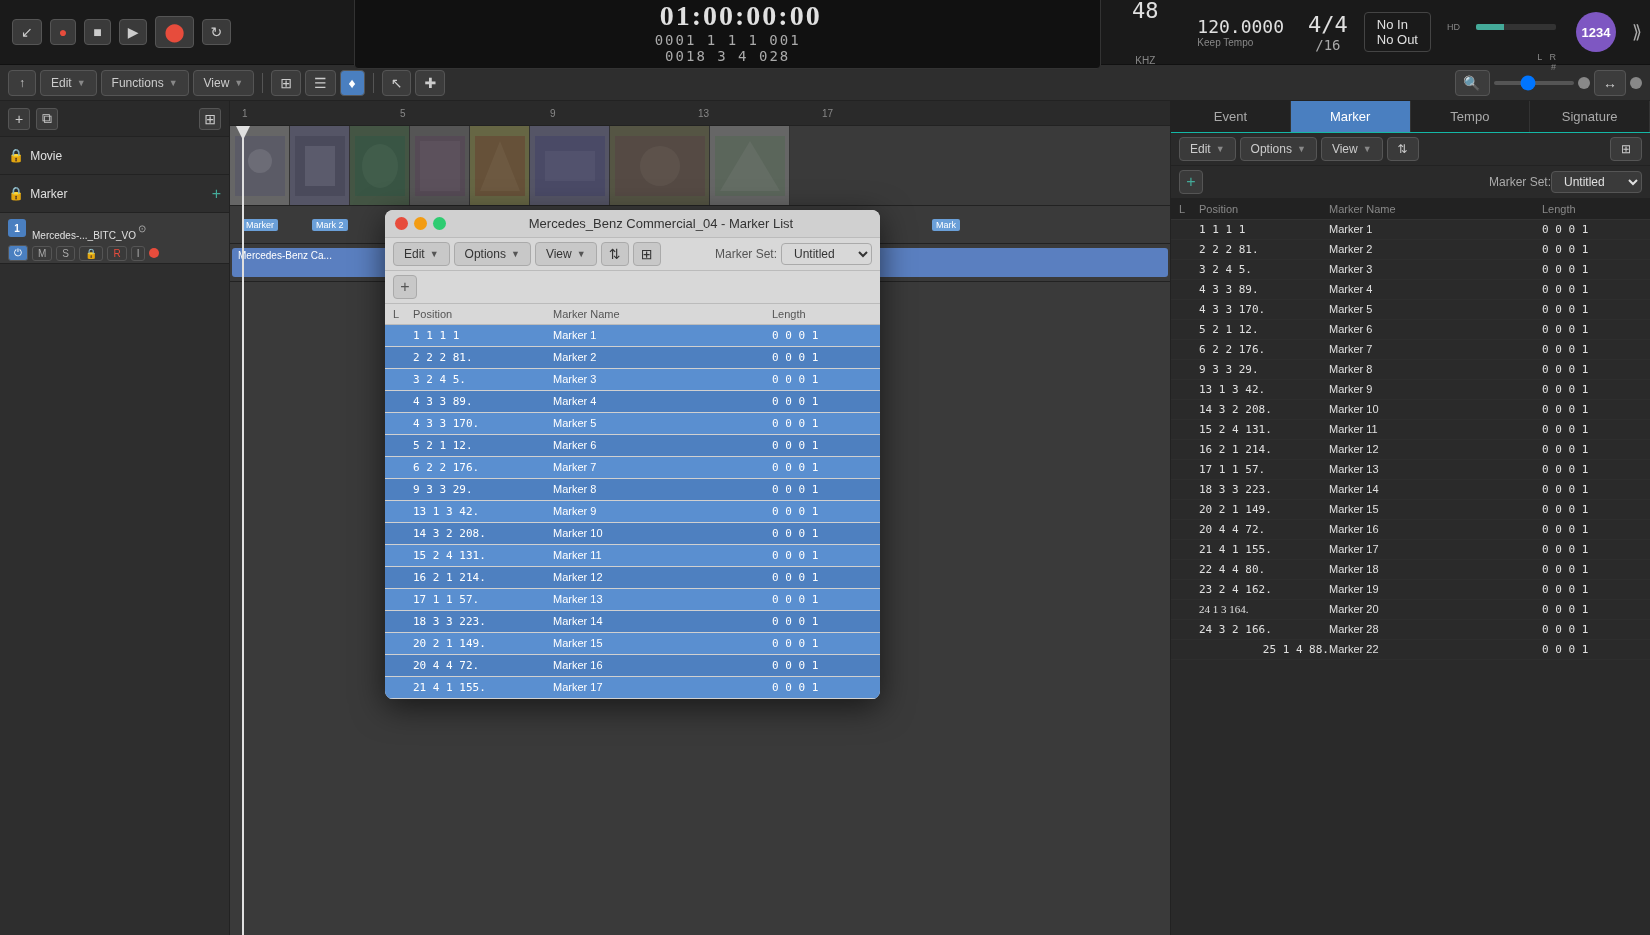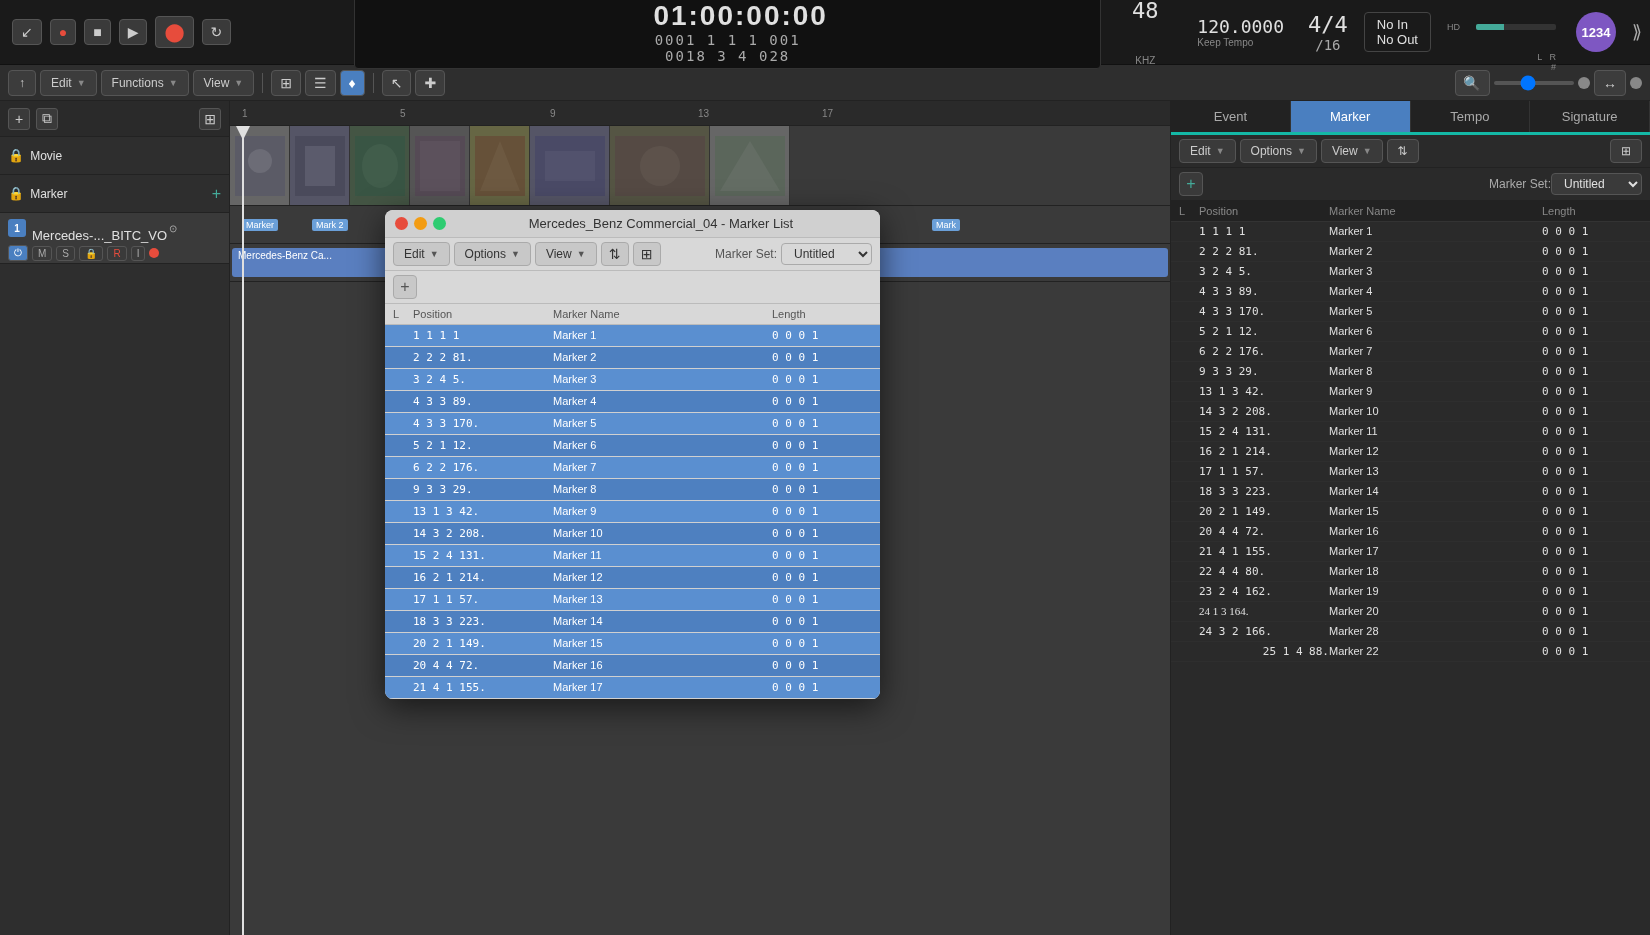--- a/index.html
+++ b/index.html
@@ -12,21 +12,21 @@
     }
     .transport-left {
       display: flex; align-items: center; gap: 8px; padding: 0 12px; width: 350px;
     }
     .transport-btn { background: #3a3a3a; border: 1px solid #555; border-radius: 4px; color: #ccc; padding: 4px 8px; cursor: pointer; font-size: 14px; }
     .transport-btn.record { color: #e74c3c; }
     .timecode-display {
       flex: 1; display: flex; flex-direction: column; align-items: center; justify-content: center;
       background: #111; border: 1px solid #333; margin: 4px; border-radius: 4px; padding: 4px 12px;
     }
-    .timecode-main { font-size: 28px; font-family: Liberation Sans, sans-serif; color: #e0e0e0; font-weight: bold; letter-spacing: 2px; margin-left: 26px; }
+    .timecode-main { font-size: 28px; font-family: Liberation Serif, serif; color: #e0e0e0; font-weight: bold; letter-spacing: 2px; margin-left: 26px; }
     .timecode-sub { font-size: 14px; font-family: monospace; color: #aaa; letter-spacing: 2px; }
     .transport-info {
       display: flex; flex-direction: column; align-items: center; justify-content: center;
       padding: 4px 16px; min-width: 80px;
     }
     .transport-bpm { font-size: 22px; font-family: monospace; color: #e0e0e0; }
     .transport-bpm-label { font-size: 10px; color: #888; text-transform: uppercase; margin-top: 32px; }
     .transport-tempo-block { display: flex; flex-direction: column; align-items: flex-start; padding: 4px 12px; }
     .tempo-val { font-size: 18px; font-family: monospace; color: #e0e0e0; }
     .tempo-label { font-size: 10px; color: #888; }
@@ -66,40 +66,40 @@
     .track-header-top { height: 36px; background: #2a2a2a; border-bottom: 1px solid #222; display: flex; align-items: center; padding: 0 8px; gap: 6px; }
     .track-add-btn { background: #3a3a3a; border: 1px solid #555; border-radius: 3px; color: #ccc; width: 22px; height: 22px; display: flex; align-items: center; justify-content: center; cursor: pointer; font-size: 14px; }
     .track-item { display: flex; align-items: center; padding: 4px 8px; height: 38px; border-bottom: 1px solid #222; background: #2e2e2e; }
     .track-item.movie { background: #2e2e2e; }
     .track-icon { color: #aaa; font-size: 13px; margin-right: 6px; }
     .track-name { color: #e0e0e0; font-size: 12px; font-weight: 500; }
     .track-add-small { margin-left: auto; background: transparent; border: none; color: #4a9; cursor: pointer; font-size: 16px; }
     .track-main { background: #3a3a3a; border-bottom: 1px solid #222; }
     .track-main-top { display: flex; align-items: center; padding: 4px 8px; height: 30px; }
     .track-num { background: #4a7fc0; color: white; width: 18px; height: 18px; border-radius: 3px; display: flex; align-items: center; justify-content: center; font-size: 10px; font-weight: bold; margin-right: 6px; }
-    .track-title { font-size: 13px; color: #e0e0e0; margin-top: 14px; }
+    .track-title { font-size: 10px; color: #e0e0e0; margin-top: 14px; }
     .track-controls { display: flex; align-items: center; padding: 2px 8px; gap: 4px; }
     .tc-btn { background: #3a3a3a; border: 1px solid #555; border-radius: 3px; color: #aaa; padding: 1px 5px; font-size: 10px; cursor: pointer; }
     .tc-btn.power { background: #4a7fc0; color: white; }
     .tc-dot { width: 10px; height: 10px; border-radius: 50%; background: #555; }
     .tc-dot.active { background: #e74c3c; }
 
     
     .timeline-area { flex: 1; background: #3a3a3a; display: flex; flex-direction: column; overflow: hidden; }
     .ruler { height: 25px; background: #2a2a2a; border-bottom: 1px solid #222; display: flex; align-items: center; padding: 0 4px; position: relative; }
     .ruler-mark { position: absolute; color: #888; font-size: 10px; }
     .timeline-tracks { flex: 1; position: relative; overflow: hidden; }
     .video-track { height: 80px; background: #333; border-bottom: 1px solid #222; position: relative; display: flex; overflow: hidden; }
     .marker-track { height: 38px; background: #3a3a3a; border-bottom: 1px solid #222; position: relative; display: flex; align-items: center; }
     .marker-chip { background: #6a9fd8; color: white; font-size: 9px; padding: 1px 4px; border-radius: 2px; margin: 2px; white-space: nowrap; }
     .track-row { height: 38px; background: #3a3a3a; border-bottom: 1px solid #222; position: relative; }
 
     
     .right-panel { width: 480px; background: #2a2a2a; border-left: 1px solid #222; display: flex; flex-direction: column; }
-    .rp-tabs { display: flex; background: #222; border-bottom: 3px solid #14b8a6; }
+    .rp-tabs { display: flex; background: #222; border-bottom: 1px solid #14b8a6; }
     .rp-tab { flex: 1; text-align: center; padding: 8px; color: #aaa; cursor: pointer; font-size: 13px; border-right: 1px solid #333; }
     .rp-tab.active { background: #4a7fc0; color: white; border-radius: 0; }
     .rp-toolbar { display: flex; align-items: center; padding: 4px 8px; gap: 4px; background: #2a2a2a; border-bottom: 1px solid #222; }
     .rp-tb-btn { background: #3a3a3a; border: 1px solid #555; border-radius: 4px; color: #ccc; padding: 2px 10px; cursor: pointer; font-size: 12px; height: 24px; display: flex; align-items: center; gap: 3px; }
     .marker-set-label { color: #aaa; font-size: 12px; margin-left: auto; }
     .marker-set-select { background: #3a3a3a; border: 1px solid #555; border-radius: 4px; color: #e0e0e0; padding: 2px 20px 2px 8px; font-size: 12px; cursor: pointer; }
     .rp-add-btn { background: #3a3a3a; border: 1px solid #555; border-radius: 4px; color: #4a9; width: 24px; height: 24px; display: flex; align-items: center; justify-content: center; font-size: 16px; cursor: pointer; }
     .rp-table { flex: 1; overflow-y: auto; }
     .rp-table-header { display: grid; grid-template-columns: 20px 130px 1fr 100px; padding: 4px 8px; background: #222; border-bottom: 1px solid #333; color: #888; font-size: 11px; }
     .rp-row { display: grid; grid-template-columns: 20px 130px 1fr 100px; padding: 3px 8px; border-bottom: 1px solid #2e2e2e; font-size: 11px; color: #e0e0e0; }

